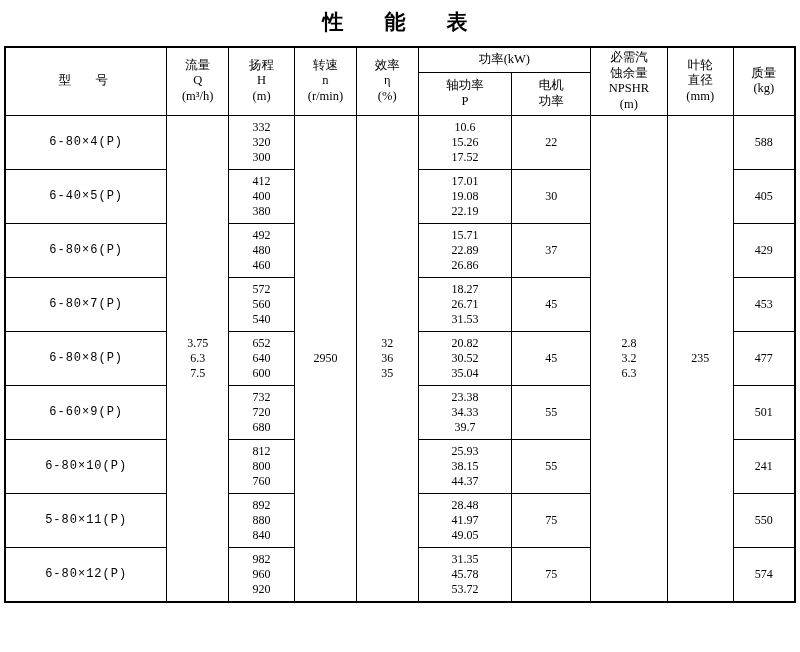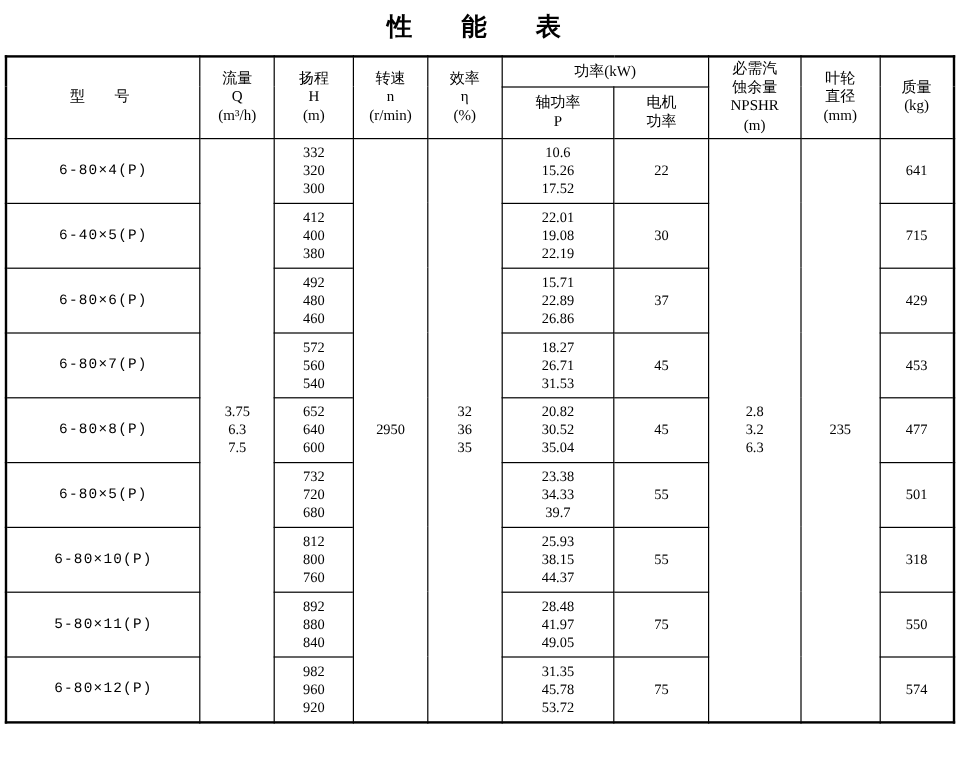--- a/index.html
+++ b/index.html
@@ -133,32 +133,32 @@
 36
 35</td>
         <td class="multi">10.6
 15.26
 17.52</td>
         <td>22</td>
         <td rowspan="9" class="multi">2.8
 3.2
 6.3</td>
         <td rowspan="9">235</td>
-        <td>641</td>
+        <td>588</td>
       </tr>
       <tr>
         <td class="model-cell">6-40×5(P)</td>
         <td class="multi">412
 400
 380</td>
-        <td class="multi">22.01
+        <td class="multi">17.01
 19.08
 22.19</td>
         <td>30</td>
-        <td>715</td>
+        <td>405</td>
       </tr>
       <tr>
         <td class="model-cell">6-80×6(P)</td>
         <td class="multi">492
 480
 460</td>
         <td class="multi">15.71
 22.89
 26.86</td>
         <td>37</td>
@@ -180,40 +180,40 @@
         <td class="multi">652
 640
 600</td>
         <td class="multi">20.82
 30.52
 35.04</td>
         <td>45</td>
         <td>477</td>
       </tr>
       <tr>
-        <td class="model-cell">6-80×5(P)</td>
+        <td class="model-cell">6-60×9(P)</td>
         <td class="multi">732
 720
 680</td>
         <td class="multi">23.38
 34.33
 39.7</td>
         <td>55</td>
         <td>501</td>
       </tr>
       <tr>
         <td class="model-cell">6-80×10(P)</td>
         <td class="multi">812
 800
 760</td>
         <td class="multi">25.93
 38.15
 44.37</td>
         <td>55</td>
-        <td>318</td>
+        <td>241</td>
       </tr>
       <tr>
         <td class="model-cell">5-80×11(P)</td>
         <td class="multi">892
 880
 840</td>
         <td class="multi">28.48
 41.97
 49.05</td>
         <td>75</td>

